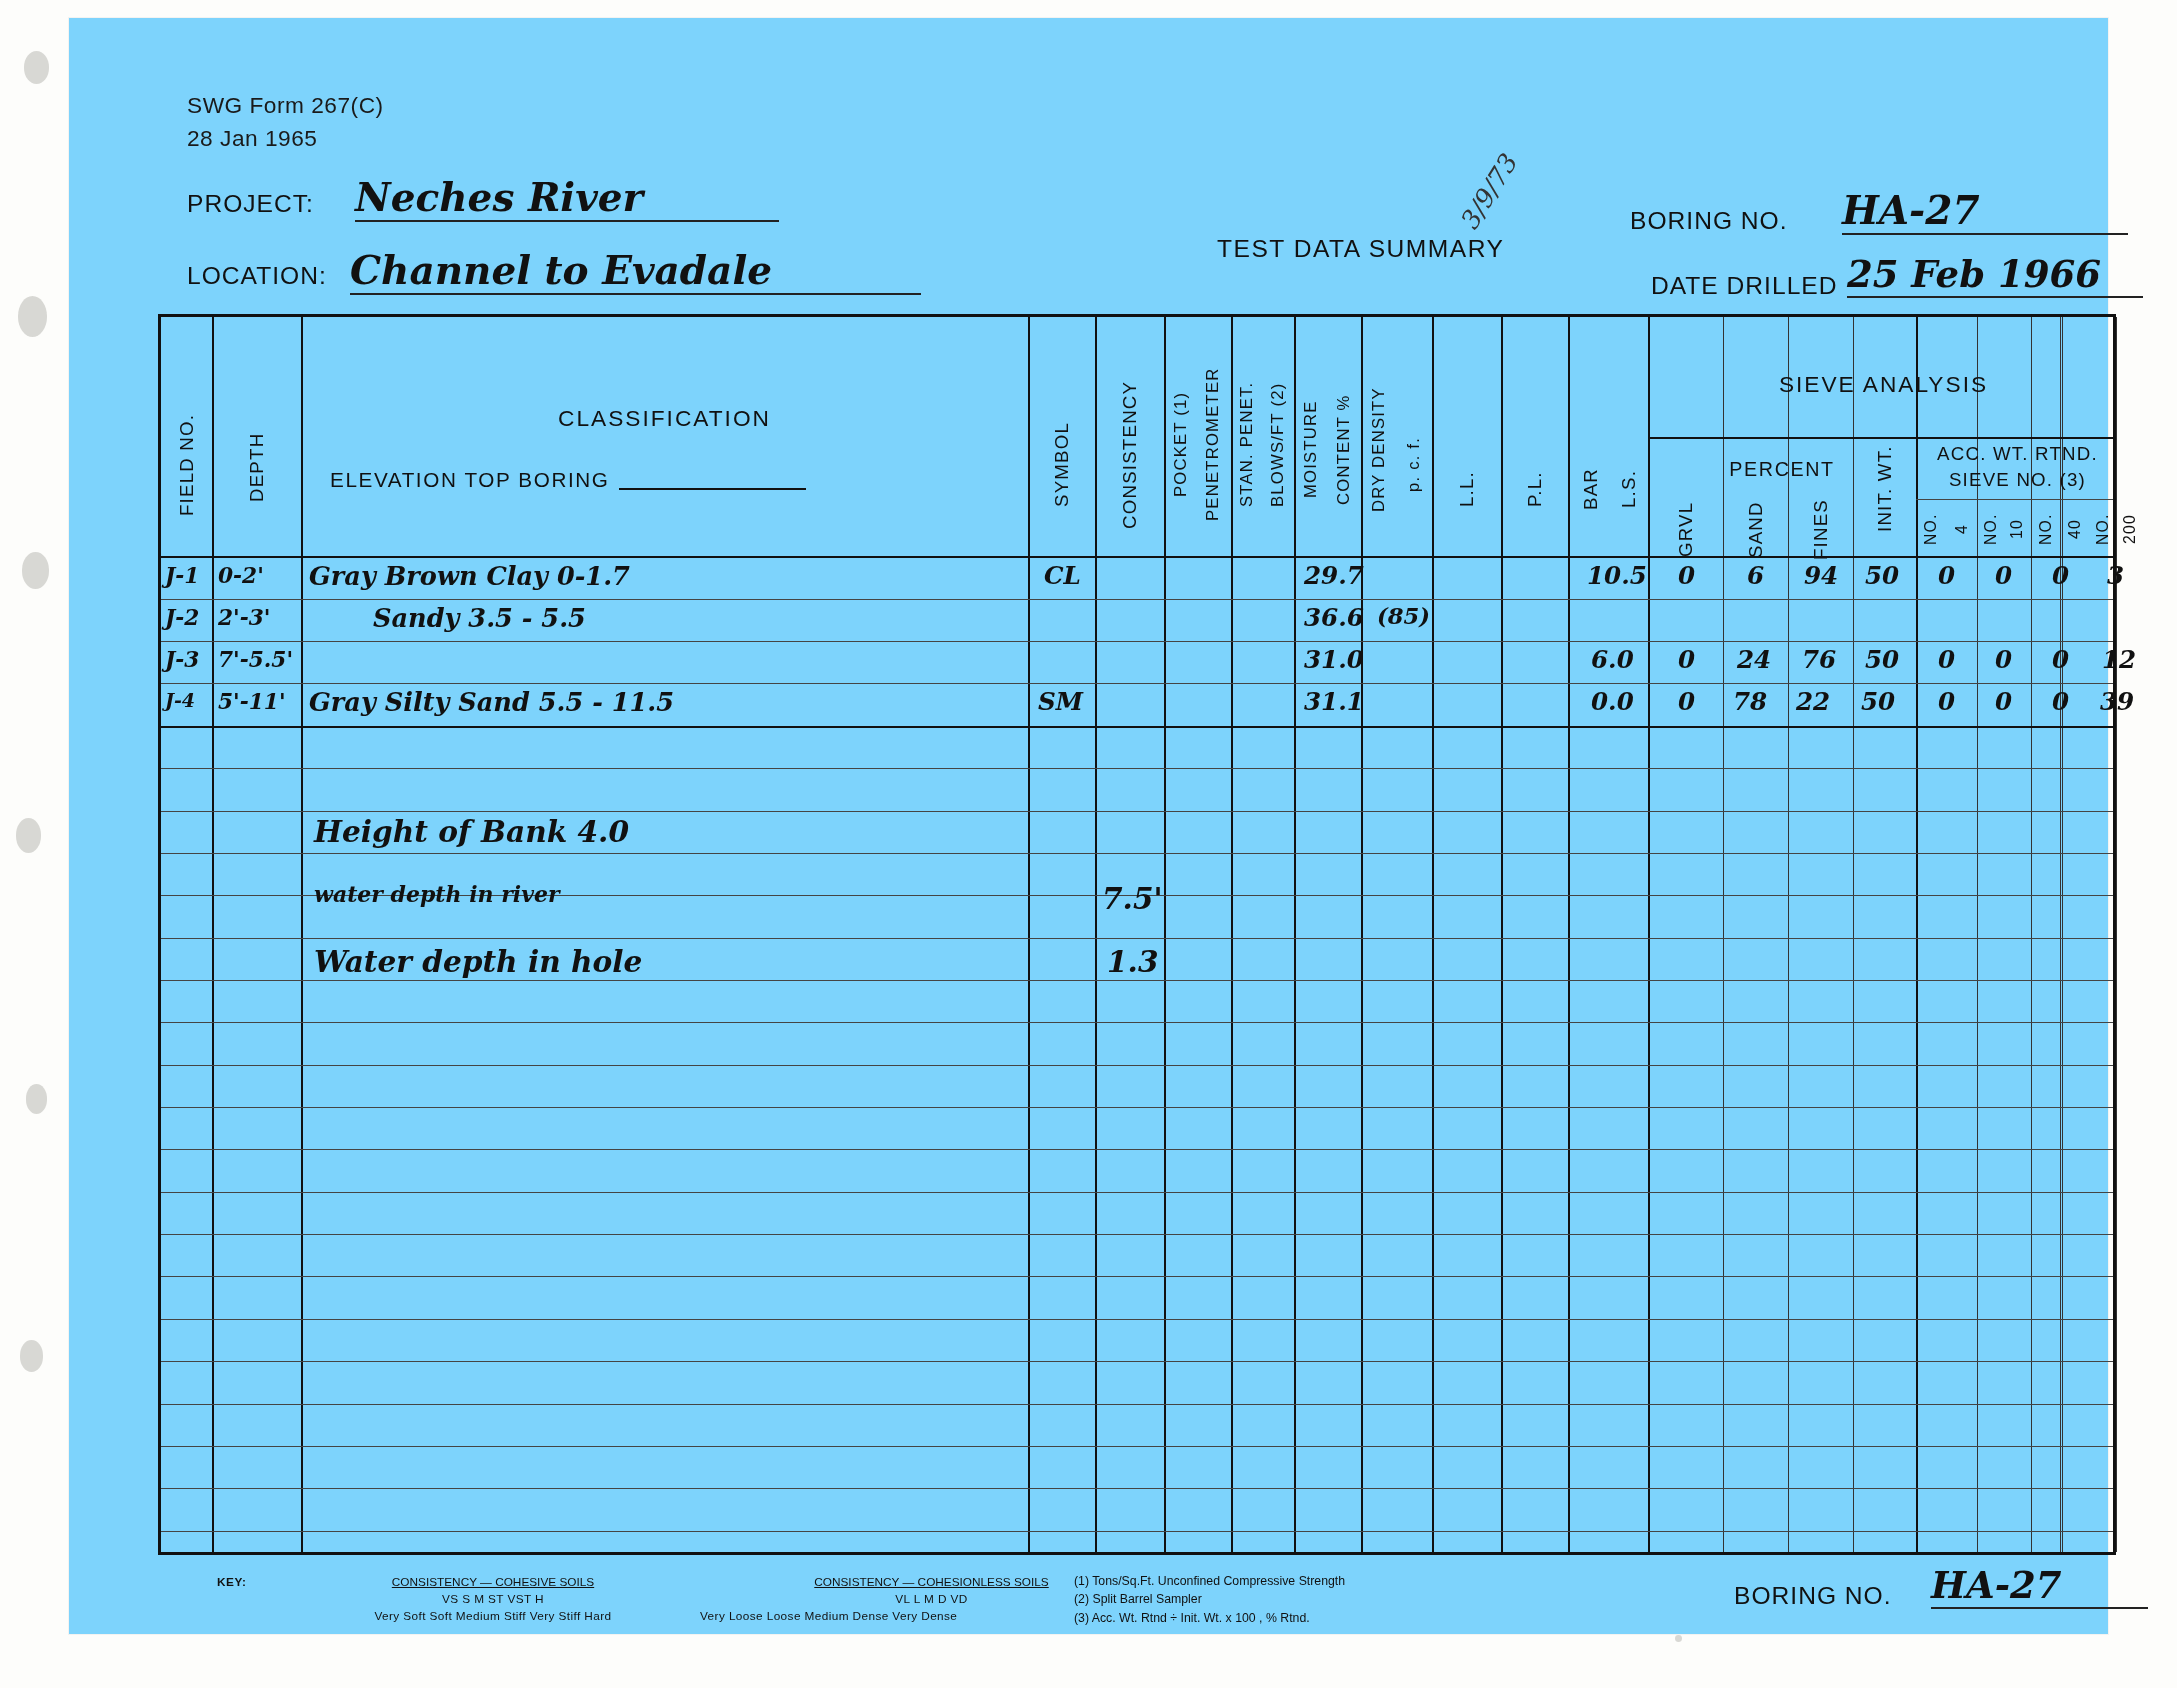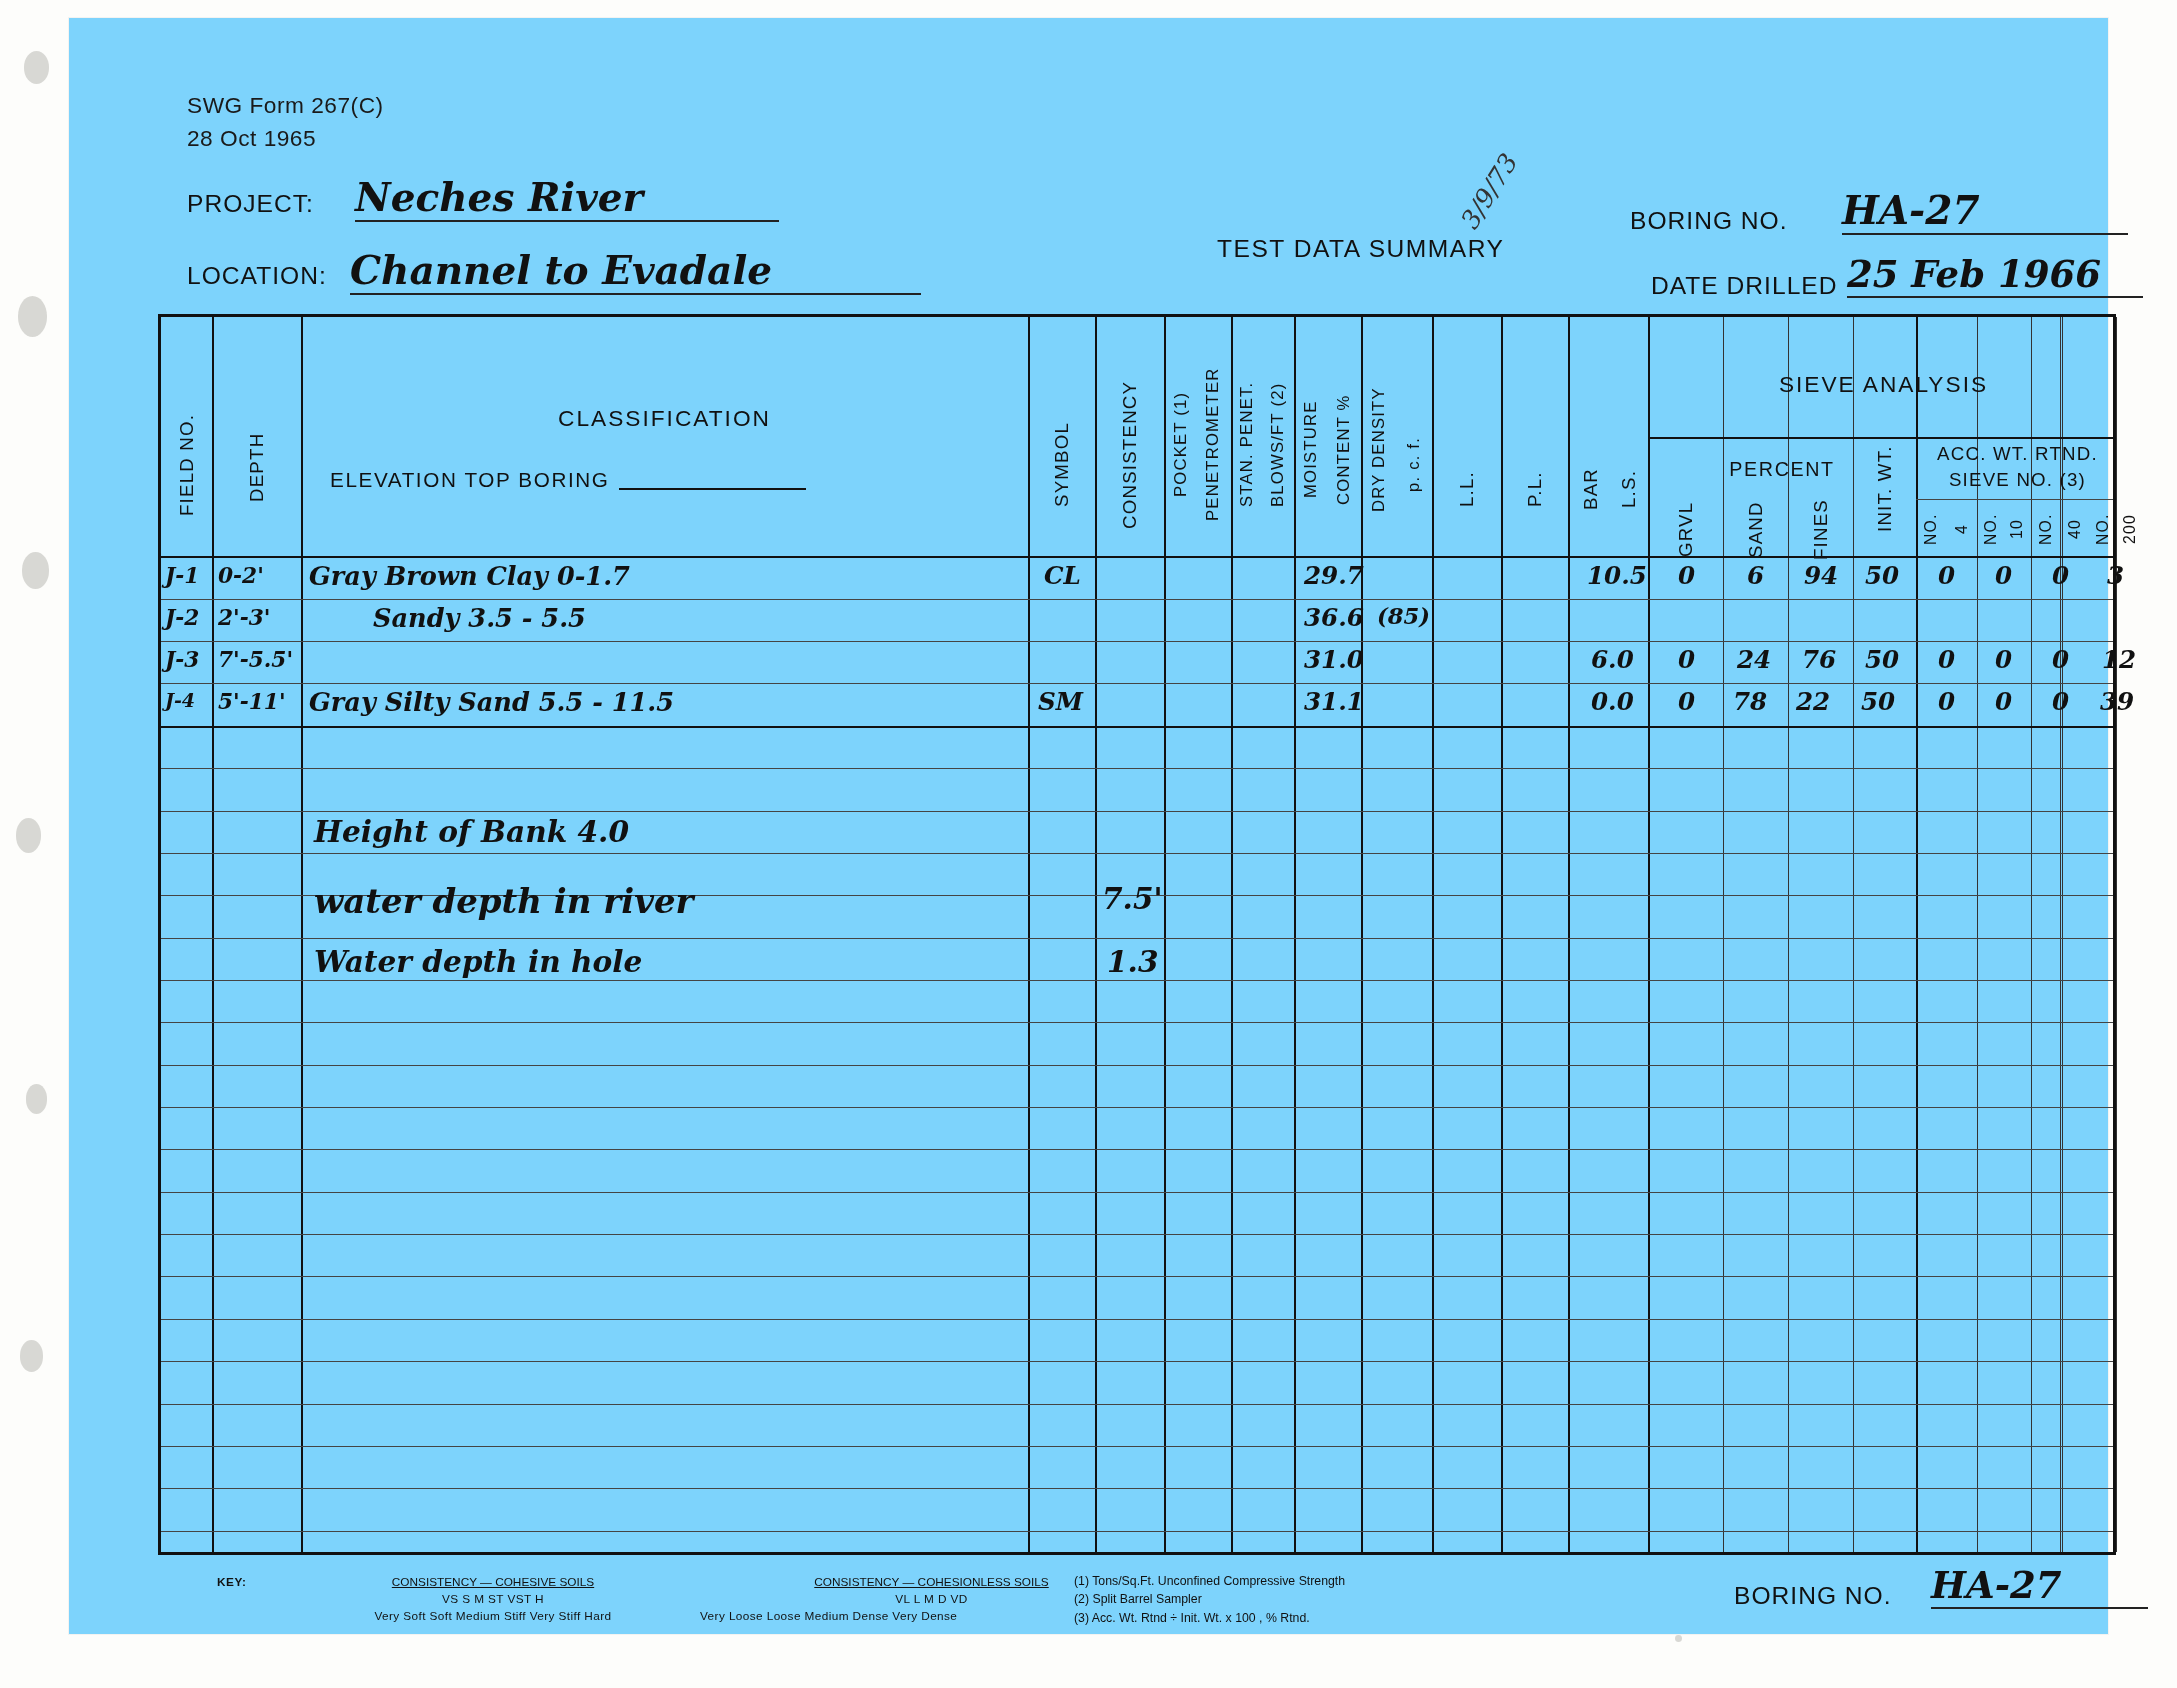--- a/index.html
+++ b/index.html
@@ -95,21 +95,21 @@
   <div class="speck" style="left:15.8px;top:818px;width:25.6px;height:35px;"></div>
   <div class="speck" style="left:25.6px;top:1084px;width:21.7px;height:29.6px;"></div>
   <div class="speck" style="left:19.7px;top:1340px;width:23.6px;height:31.5px;"></div>
   <div class="speck" style="left:424px;top:43px;width:7.9px;height:7.9px;"></div>
   <div class="speck" style="left:1675px;top:1635px;width:6.9px;height:6.9px;"></div>
 
   <div class="sheet">
 
     <div class="hdr">
       <div>SWG Form 267(C)</div>
-      <div class="l2">28 Oct 1965</div>
+      <div class="l2">28 Jan 1965</div>
     </div>
 
     <div class="lbl" id="project-label">PROJECT:</div>
     <div class="hw uline" id="project-value">Neches River</div>
 
     <div class="lbl" id="location-label">LOCATION:</div>
     <div class="hw uline" id="location-value">Channel to Evadale</div>
 
     <div class="lbl" id="test-data-summary">TEST DATA SUMMARY</div>
     <div id="stamp-scribble">3/9/73</div>
@@ -267,21 +267,21 @@
       <div class="cellhw" style="left:1517px;top:370px;font-size:24.6px;">0</div>
       <div class="cellhw" style="left:1572px;top:370px;font-size:24.6px;">78</div>
       <div class="cellhw" style="left:1635px;top:370px;font-size:24.6px;">22</div>
       <div class="cellhw" style="left:1700px;top:370px;font-size:24.6px;">50</div>
       <div class="cellhw" style="left:1777px;top:370px;font-size:24.6px;">0</div>
       <div class="cellhw" style="left:1834px;top:370px;font-size:24.6px;">0</div>
       <div class="cellhw" style="left:1891px;top:370px;font-size:24.6px;">0</div>
       <div class="cellhw" style="left:1939px;top:370px;font-size:24.6px;">39</div>
 
       <div class="cellhw" style="left:153px;top:497px;font-size:29.6px;">Height of Bank  4.0</div>
-      <div class="cellhw" style="left:153px;top:564px;font-size:34px;">water depth in river</div>
+      <div class="cellhw" style="left:153px;top:564px;font-size:22px;">water depth in river</div>
       <div class="cellhw" style="left:941px;top:564px;font-size:29.6px;">7.5'</div>
       <div class="cellhw" style="left:153px;top:627px;font-size:29.6px;">Water depth in hole</div>
       <div class="cellhw" style="left:946px;top:627px;font-size:29.6px;">1.3</div>
     </div>
 
     <div class="footer">
       <div class="row">
         <div class="ttl">KEY:</div>
         <div style="width:414px;text-align:center;text-decoration:underline;">CONSISTENCY — COHESIVE SOILS</div>
         <div style="width:463px;text-align:center;text-decoration:underline;">CONSISTENCY — COHESIONLESS SOILS</div>

